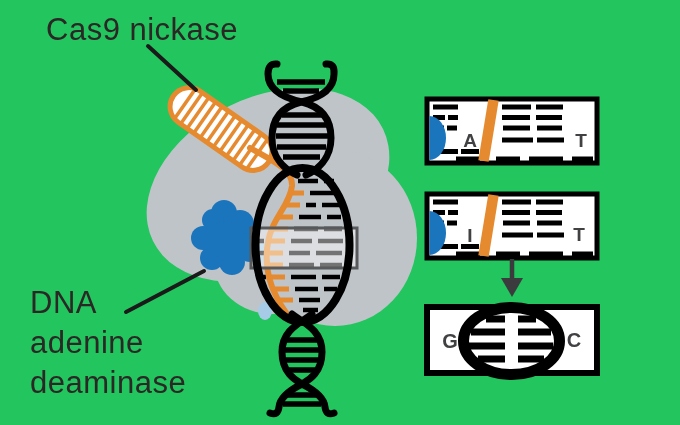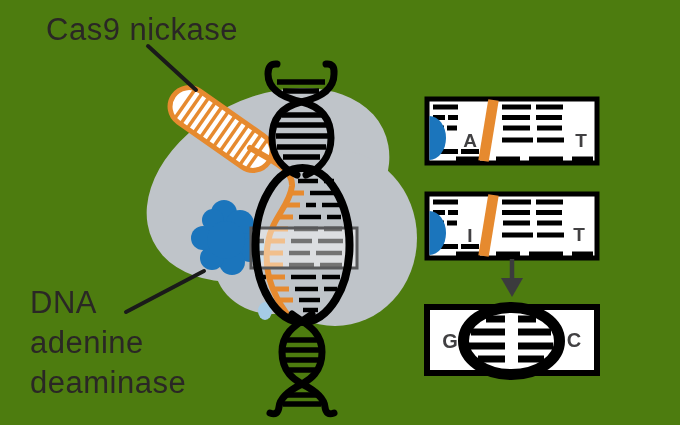--- a/index.html
+++ b/index.html
@@ -1,19 +1,19 @@
 <!DOCTYPE html>
 <html style="--c-orange: #E68A2F; --c-blue: #1B75BC; --c-light-blue: #A5CBE6; --c-gray: #BFC4C9; --c-text: #2A2725; --c-letter: #414042; --c-highlight-border: #58595B;"><head>
 <meta charset="utf-8">
 <style>
   html,body{margin:0;padding:0;background:#fff;}
   .stage{
     position:relative;
     width:680px;height:425px;
-    background:#4d7c0f;
+    background:#22c55e;
     overflow:hidden;
     font-family:"Liberation Sans",sans-serif;
   }
   .stage svg{position:absolute;left:0;top:0;}
   text{font-family:"Liberation Sans",sans-serif;}
   .lbl{font-size:31px;fill:var(--c-text,#2a2725);letter-spacing:0.5px;}
   .base{font-size:19px;font-weight:bold;fill:#414042;text-anchor:middle;}
   .base3{font-size:20px;font-weight:bold;fill:#414042;text-anchor:middle;}
   .helix{stroke:#000;stroke-width:7;fill:none;stroke-linecap:round;}
   .rung{stroke:#000;stroke-width:5.5;stroke-linecap:butt;}

